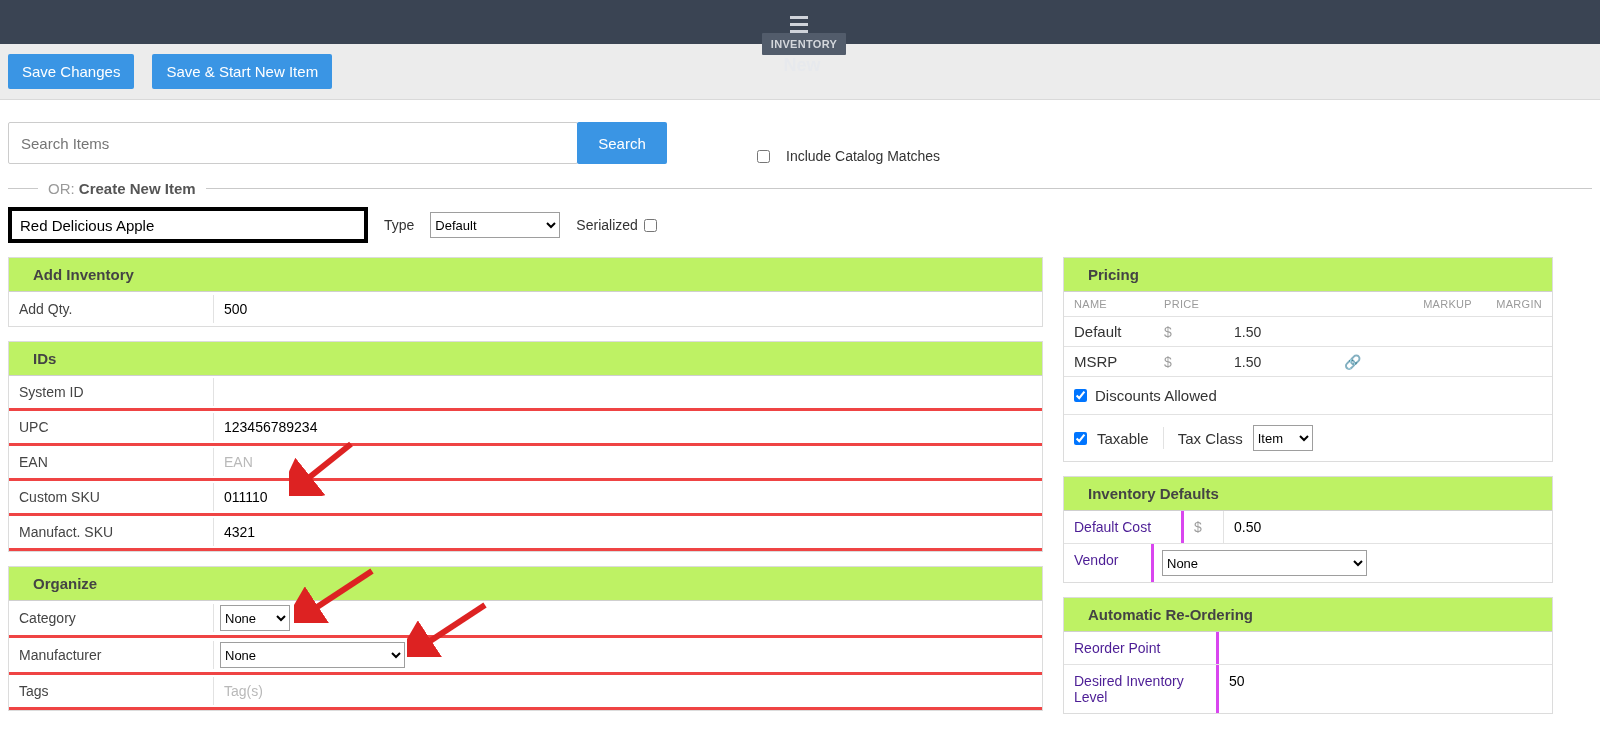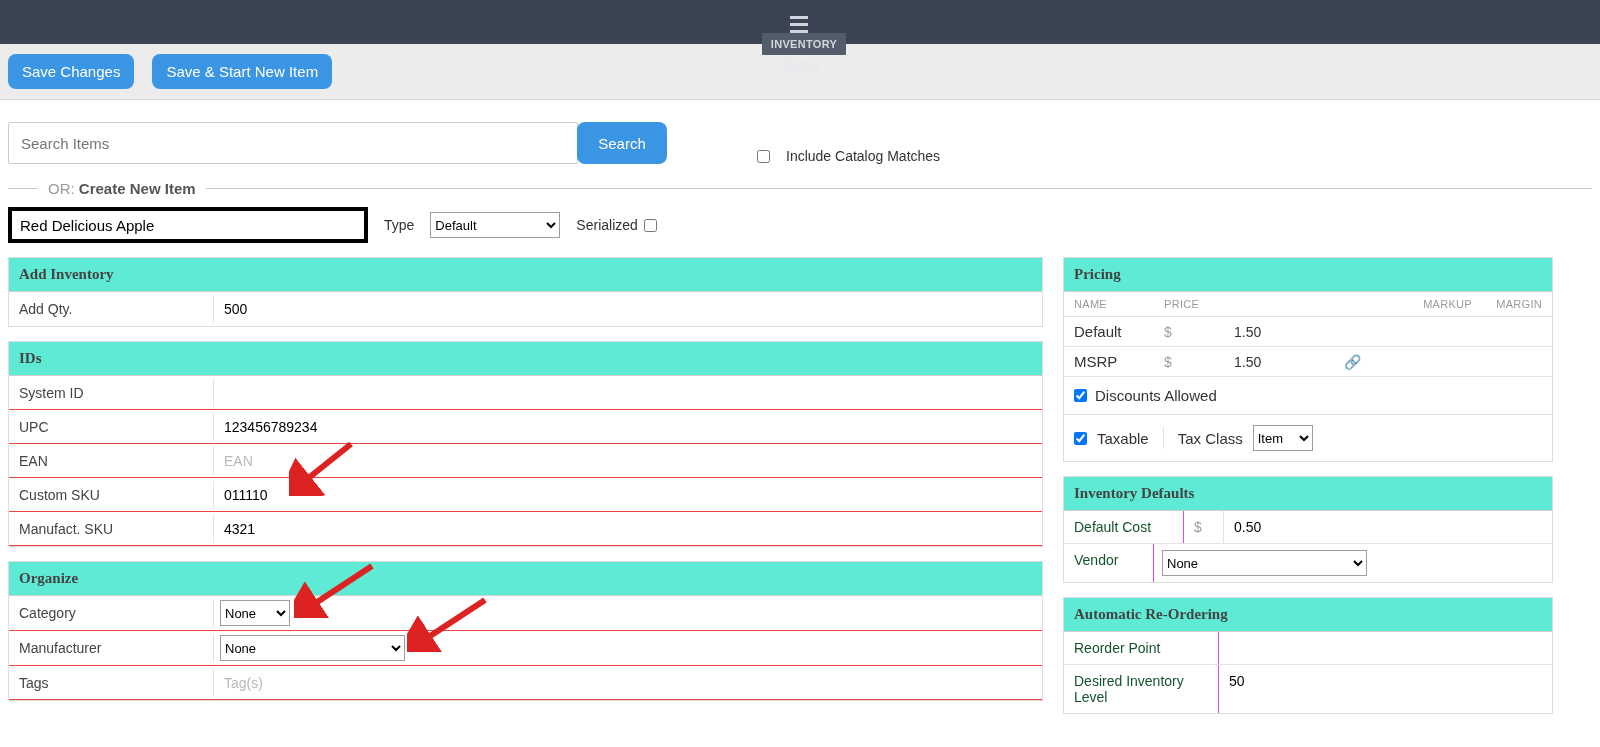--- a/index.html
+++ b/index.html
@@ -3,21 +3,21 @@
 <meta charset="utf-8">
 <style>
   * { box-sizing: border-box; margin: 0; padding: 0; }
   body { font-family: "Helvetica Neue", Helvetica, Arial, sans-serif; font-size: 14px; color: #333; background: #fff; width: 1600px; }
   .topbar { background: #3a4453; height: 44px; display: flex; align-items: center; padding: 16px 6px; color: #fff; flex-direction: column; }
   .hamburger { width: 36px; height: 36px; display: flex; flex-direction: column; justify-content: center; gap: 4px; cursor: pointer; padding: 0 8px; }
   .hamburger span { display: block; height: 3px; background: #cfd3da; width: 18px; }
   .bc-badge { background: #525c6b; color: #d4d7dc; letter-spacing: 0.3px; font-size: 11px; font-weight: 700; padding: 5px 9px; border-radius: 1px; margin: 0 8px 0 16px; }
   .bc-text { color: #e7e9ed; font-size: 18px; margin-left: 4px; font-weight: bold; }
   .action-bar { background: #ececec; border-bottom: 1px solid #d9d9d9; padding: 10px 8px; display: flex; gap: 18px; }
-  .btn { background: #3a95e4; color: #fff; border: none; font-size: 15px; padding: 9px 14px; border-radius: 8px; cursor: pointer; }
+  .btn { background: #3a95e4; color: #fff; border: none; font-size: 15px; padding: 9px 14px; border-radius: 2px; cursor: pointer; }
   .content { padding: 8px; }
   .searchrow { display: flex; align-items: flex-end; gap: 0; margin: 14px 0 4px 0; }
   .search-input { width: 570px; height: 42px; border: 1px solid #ccc; border-radius: 2px; padding: 0 12px; font-size: 15px; }
   .search-btn { height: 42px; width: 90px; margin-left: -1px; }
   .catalog-wrap { display: inline-flex; align-items: center; margin-left: 90px; gap: 16px; color: #333; }
   .catalog-wrap input[type=checkbox] { transform: scale(1.0); }
   .or-sep { display: flex; align-items: center; gap: 10px; margin: 16px 0 10px 0; color: #9a9a9a; }
   .or-sep .line { flex: 0 0 30px; height: 1px; background: #c9c9c9; }
   .or-sep .line.right { flex: 1; }
   .or-sep .label { font-size: 15px; }
@@ -25,22 +25,22 @@
   .newitemrow { display: flex; align-items: center; gap: 16px; margin-bottom: 14px; }
   .item-name-input { width: 360px; height: 36px; border: 4px solid #000000; padding: 0 8px; font-size: 15px; }
   .inline-label { font-size: 14px; color: #333; }
   select { border: 1px solid #9e9e9e; height: 26px; font-size: 13px; background: #fff; }
   .type-select { width: 130px; }
   .serial-wrap { display: inline-flex; align-items: center; gap: 6px; }
   .columns { display: flex; gap: 20px; align-items: flex-start; }
   .col-left { width: 1035px; }
   .col-right { width: 490px; }
   .panel { border: 1px solid #dcdcdc; margin-bottom: 14px; }
-  .panel-hd { background: #5eead4; border-bottom: 1px solid #cfcfcf; padding: 8px 10px; font-weight: 700; font-size: 15px; color: #444; font-family: Liberation Serif, serif; }
-  .row { display: flex; border-bottom: 1px solid #ef4444; align-items: center; min-height: 34px; }
+  .panel-hd { background: #bef264; border-bottom: 1px solid #cfcfcf; padding: 8px 24px; font-weight: 700; font-size: 15px; color: #444; }
+  .row { display: flex; border-bottom: 3px solid #ef4444; align-items: center; min-height: 34px; }
   .row:last-child { border-bottom: none; }
   .row .lbl { width: 205px; padding: 6px 10px; color: #444; font-size: 14px; border-right: 1px solid #e2e2e2; }
   .row .val { flex: 1; padding: 4px 6px; }
   .row .val input[type=text] { width: 100%; border: none; font-size: 14px; padding: 4px 4px; outline: none; }
   .row .val input[type=text]::placeholder { color: #b9b9b9; }
   .row .val.select-cell select { font-size: 13px; }
   .pricing-header { display: flex; font-size: 11px; color: #9a9a9a; letter-spacing: 0.3px; padding: 6px 10px; border-bottom: 1px solid #e2e2e2; }
   .pricing-header span:nth-child(1){ width: 90px; }
   .pricing-header span:nth-child(2){ width: 70px; }
   .pricing-header span:nth-child(3){ flex: 1; }
@@ -49,21 +49,21 @@
   .price-row { display: flex; align-items: center; padding: 6px 10px; border-bottom: 1px solid #e2e2e2; }
   .price-row .pname { width: 90px; font-size: 15px; }
   .price-row .cur { width: 70px; color: #9e9e9e; }
   .price-row .pval { width: 70px; }
   .price-row .link-icon { color: #b6b6b6; margin-left: 40px; font-size: 14px; }
   .checkrow { padding: 10px 10px; border-bottom: 1px solid #e2e2e2; display: flex; align-items: center; gap: 8px; font-size: 15px; }
   .taxrow { padding: 10px 10px; display: flex; align-items: center; gap: 10px; font-size: 15px; }
   .taxrow .divider { width: 1px; height: 22px; background: #e2e2e2; margin: 0 4px; }
   .rrow { display: flex; border-bottom: 1px solid #e2e2e2; }
   .rrow:last-child { border-bottom: none; }
-  .rrow .rlbl { padding: 8px 10px; font-size: 14px; color: #14532d; border-right: 1px solid #d946ef; }
+  .rrow .rlbl { padding: 8px 10px; font-size: 14px; color: #4c1d95; border-right: 3px solid #d946ef; }
   .rrow .rval { flex: 1; padding: 4px 8px; }
   .rrow .rval input { width: 100%; border: none; font-size: 14px; padding: 4px 2px; outline: none; }
   .inv-lbl { width: 120px; }
   .reorder-lbl { width: 155px; }
   .desired-lbl { width: 155px; }
   .annotation-layer { position: absolute; pointer-events: none; }
 </style>
 </head>
 <body>
 

